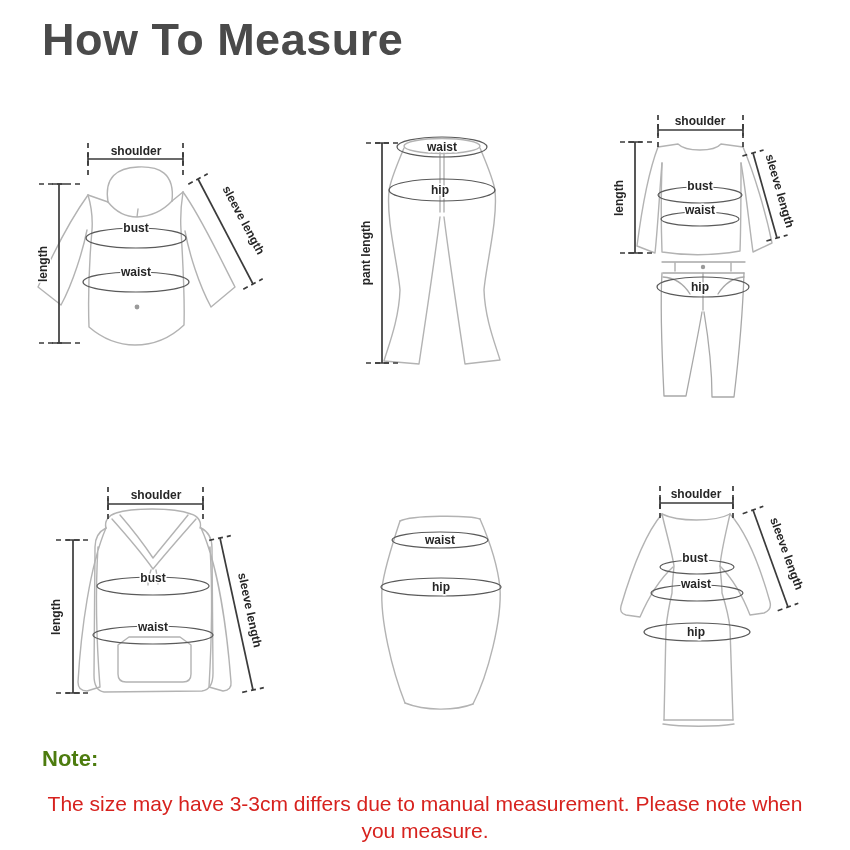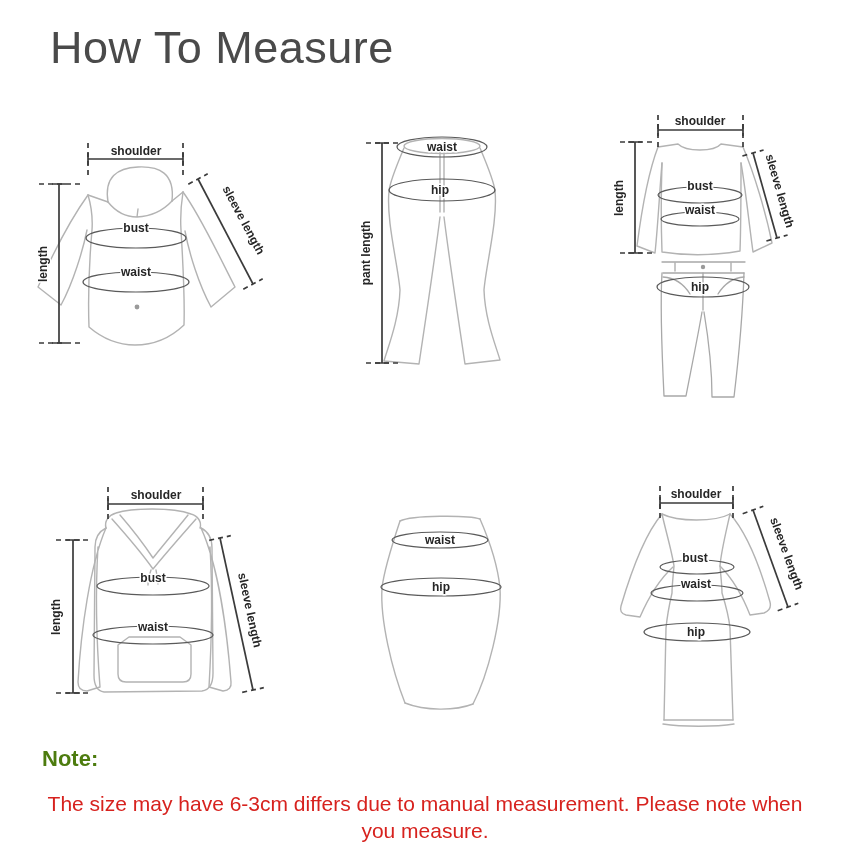--- a/index.html
+++ b/index.html
@@ -1,22 +1,22 @@
 <!DOCTYPE html>
 <html><head>
 <meta charset="utf-8">
 <style>
   html,body{margin:0;padding:0;background:#fff;}
   .canvas{
     position:relative;width:850px;height:850px;background:#ffffff;
     font-family:"Liberation Sans",sans-serif;overflow:hidden;
   }
   .title{
-    position:absolute;left:42px;top:14px;margin:8px;
-    font-size:45px;font-weight:normal;letter-spacing:.5px;color:#4a4a4a;
+    position:absolute;left:42px;top:14px;margin:0;
+    font-size:45px;font-weight:bold;letter-spacing:.5px;color:#4a4a4a;
   }
   .diagram{position:absolute;}
   .d-shirt  {left:25px;  top:115px;}
   .d-pants  {left:330px; top:115px;}
   .d-topset {left:600px; top:105px;}
   .d-hoodie {left:30px;  top:475px;}
   .d-skirt  {left:360px; top:490px;}
   .d-dress  {left:600px; top:470px;}
 
   
@@ -191,15 +191,15 @@
       <ellipse class="mell" cx="97" cy="162" rx="53" ry="9"></ellipse>
       <text class="lbl" x="96" y="28">shoulder</text>
       <text class="lbl" x="95" y="92">bust</text>
       <text class="lbl" x="96" y="118">waist</text>
       <text class="lbl" x="96" y="166">hip</text>
       <text class="lbl" x="183" y="85" transform="rotate(70 183 85)">sleeve length</text>
     </g>
   </svg>
 
   <h2 class="note-heading">Note:</h2>
-  <p class="note-text">The size may have 6-3cm differs due to manual measurement. Please note when you measure.</p>
+  <p class="note-text">The size may have 3-3cm differs due to manual measurement. Please note when you measure.</p>
 
 </div>
 
 </body></html>

